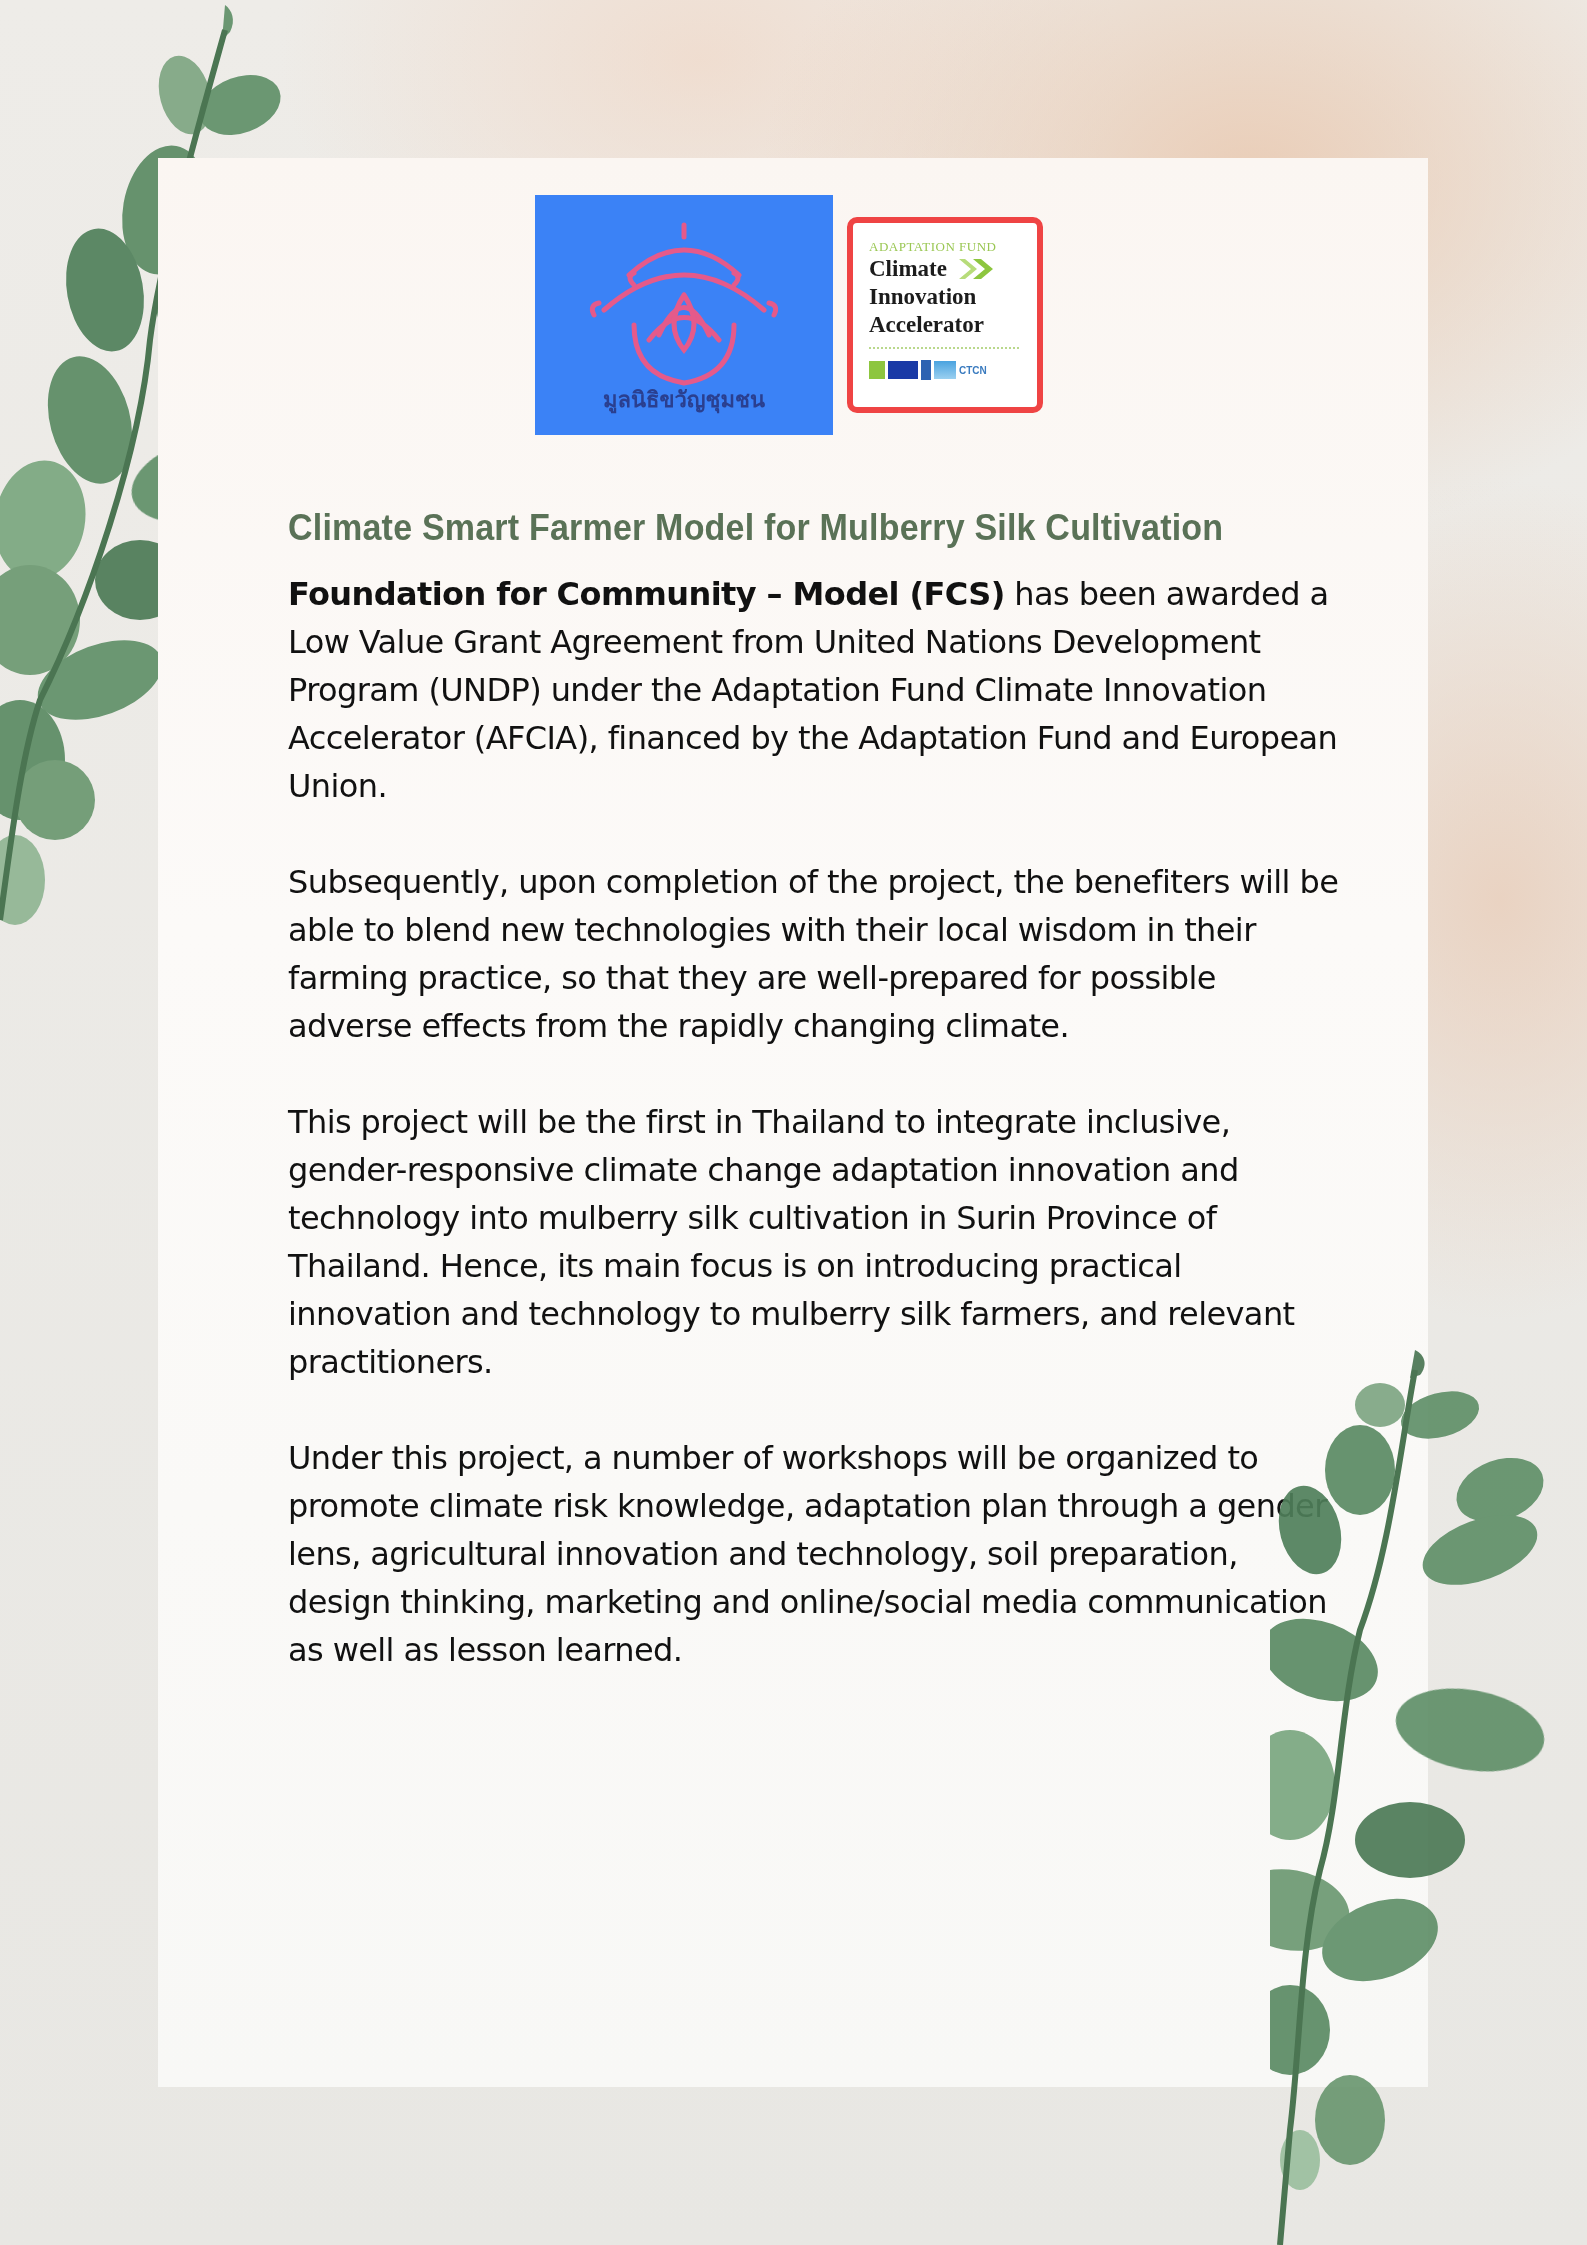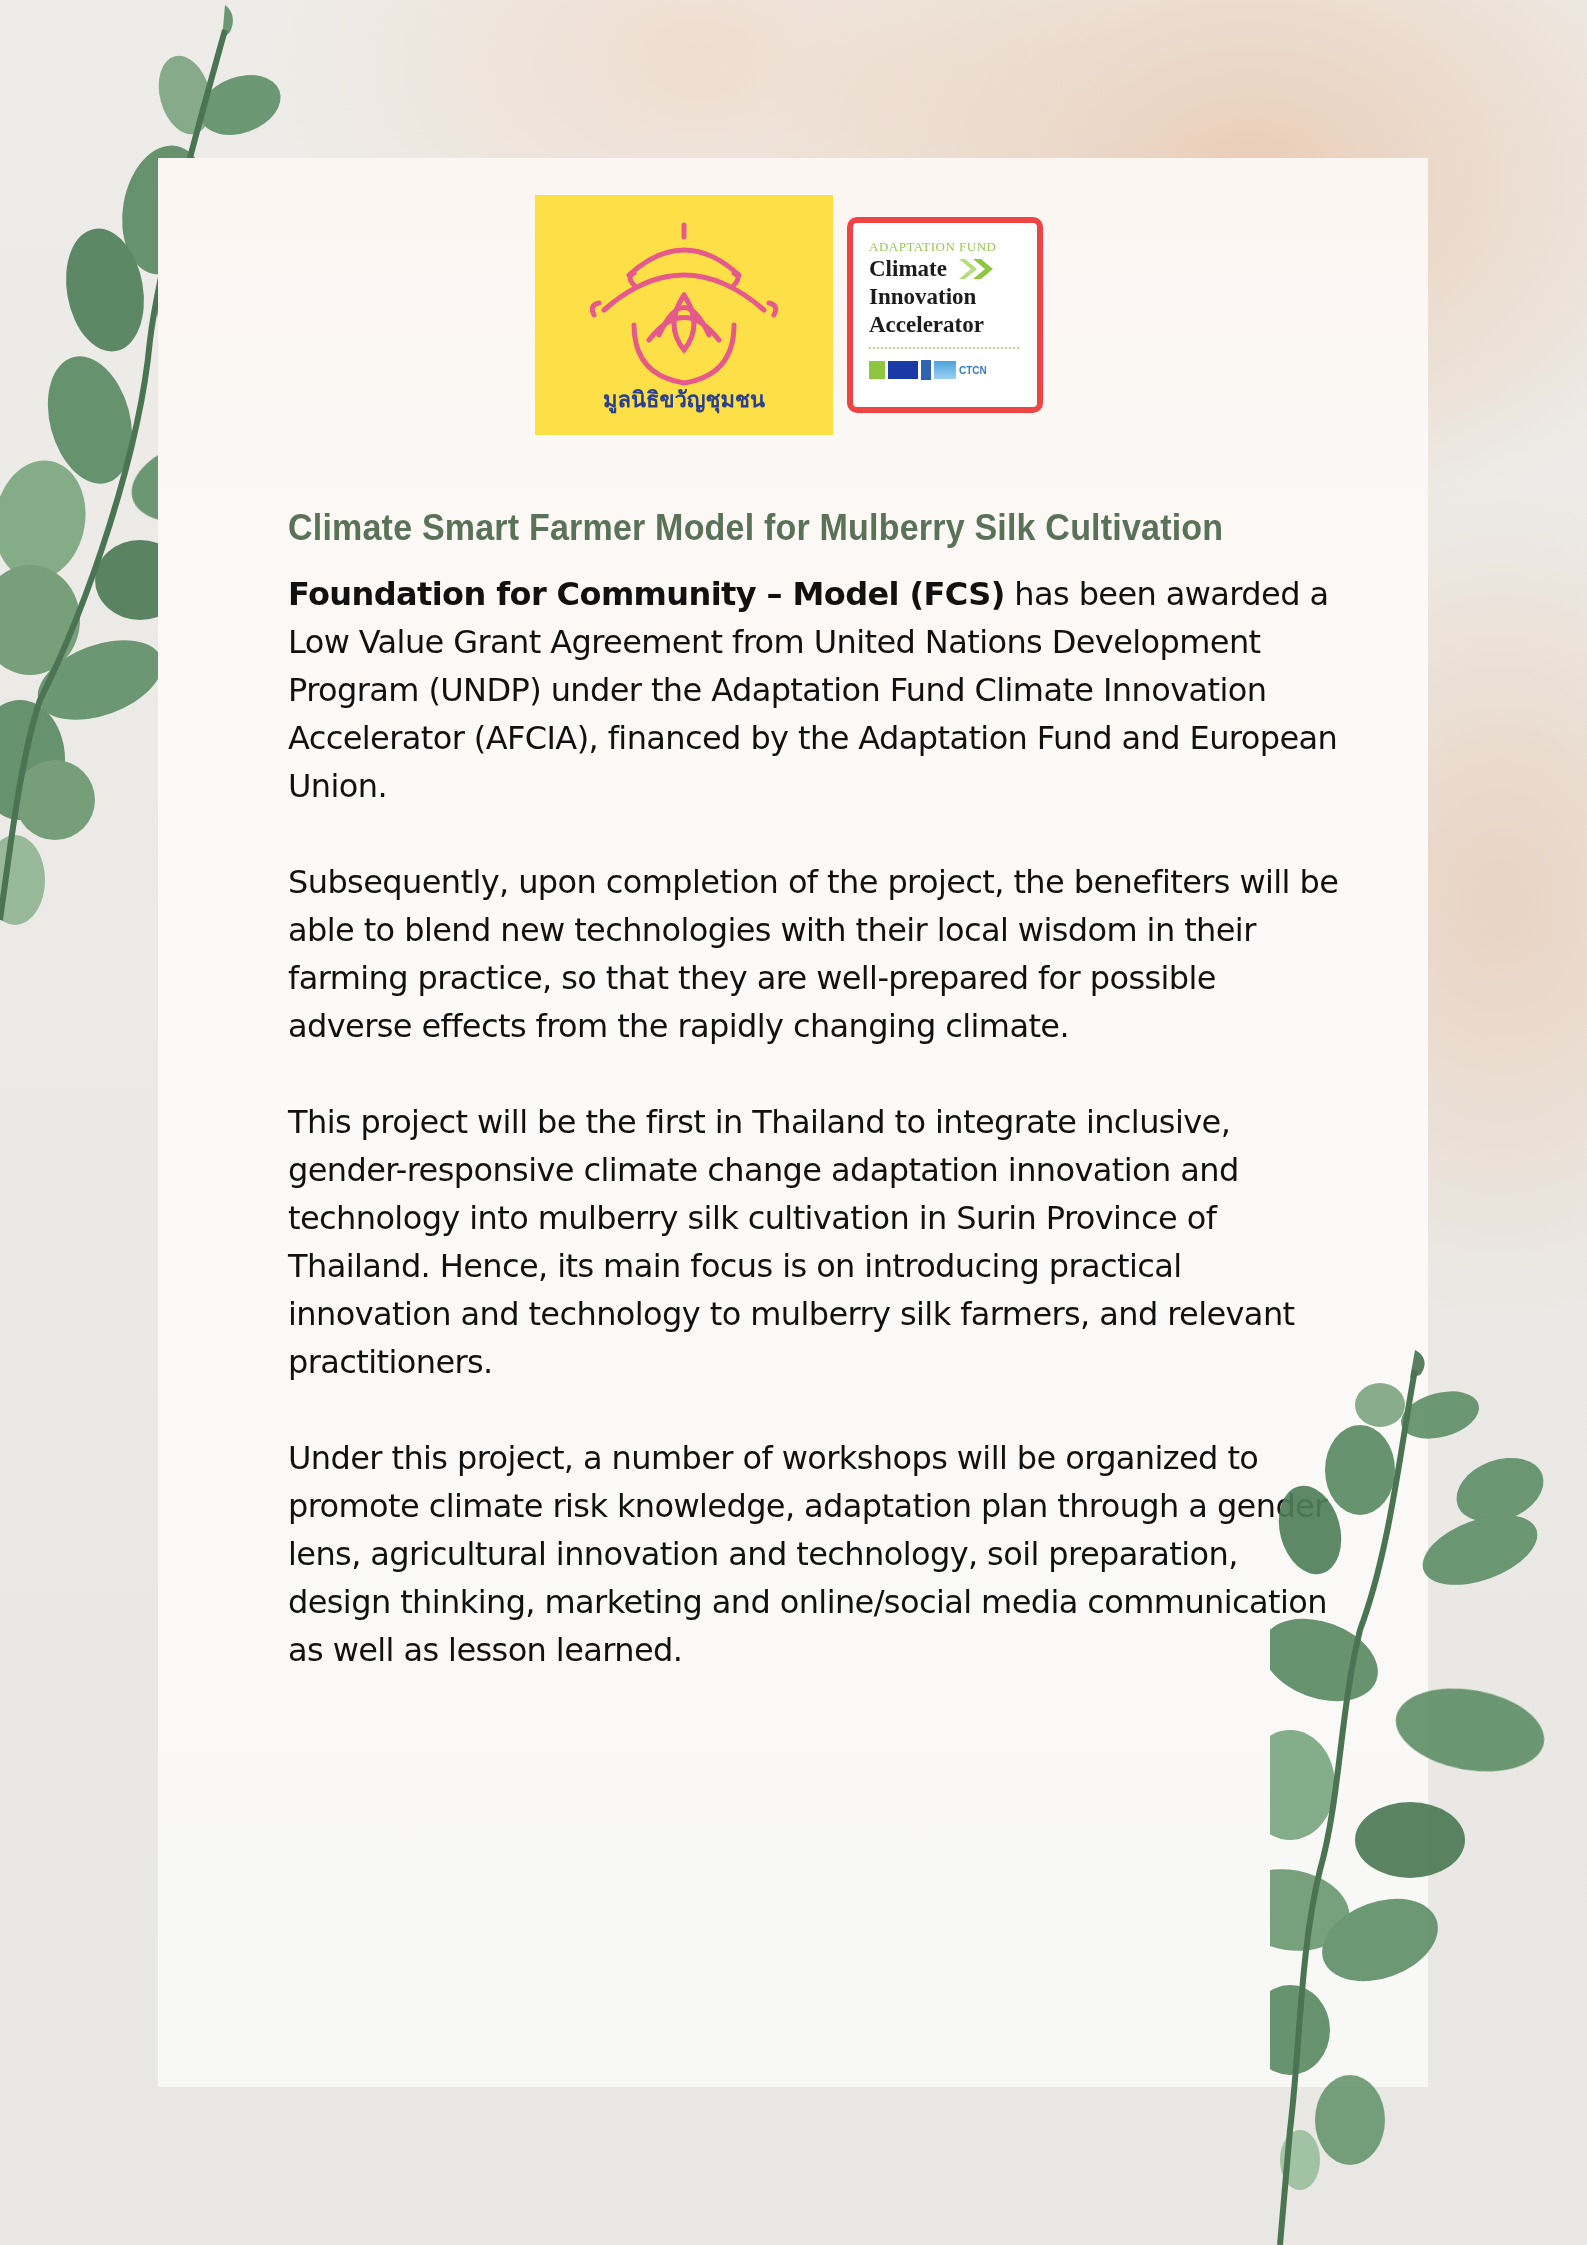--- a/index.html
+++ b/index.html
@@ -15,21 +15,21 @@
       radial-gradient(ellipse 450px 600px at 1500px 900px, rgba(233,205,185,0.8), rgba(233,205,185,0) 70%),
       radial-gradient(ellipse 600px 400px at 700px 60px, rgba(240,215,198,0.7), rgba(240,215,198,0) 70%),
       linear-gradient(180deg, #eeece8 0%, #e8e7e3 100%);
   }
   .card {
     position: absolute; left: 158px; top: 158px; width: 1270px; height: 1929px;
     background: linear-gradient(180deg, #fbf6f2 0%, #fcfaf8 40%, #f8f8f6 100%);
   }
   .logos { position: absolute; left: 535px; top: 195px; display: flex; gap: 14px; align-items: center; }
   .logo-fcs {
-    width: 298px; height: 240px; background: #fde047;
+    width: 298px; height: 240px; background: #3b82f6;
     display: flex; align-items: center; justify-content: center;
   }
   .logo-afcia {
     width: 196px; height: 196px; background: #fff; border: 6px solid #ef4444; border-radius: 10px;
     box-sizing: border-box; padding: 16px 14px 10px 16px; position: relative;
   }
   .af-kicker { color: #9ac753; font-family: "Liberation Serif", serif; font-size: 13px; letter-spacing: 0.5px; }
   .af-title { font-family: "Liberation Serif", serif; font-weight: bold; color: #1c1c1c; font-size: 23px; line-height: 28px; }
   .af-title .row1 { display: flex; align-items: center; gap: 8px; }
   .chev { display: inline-flex; }

